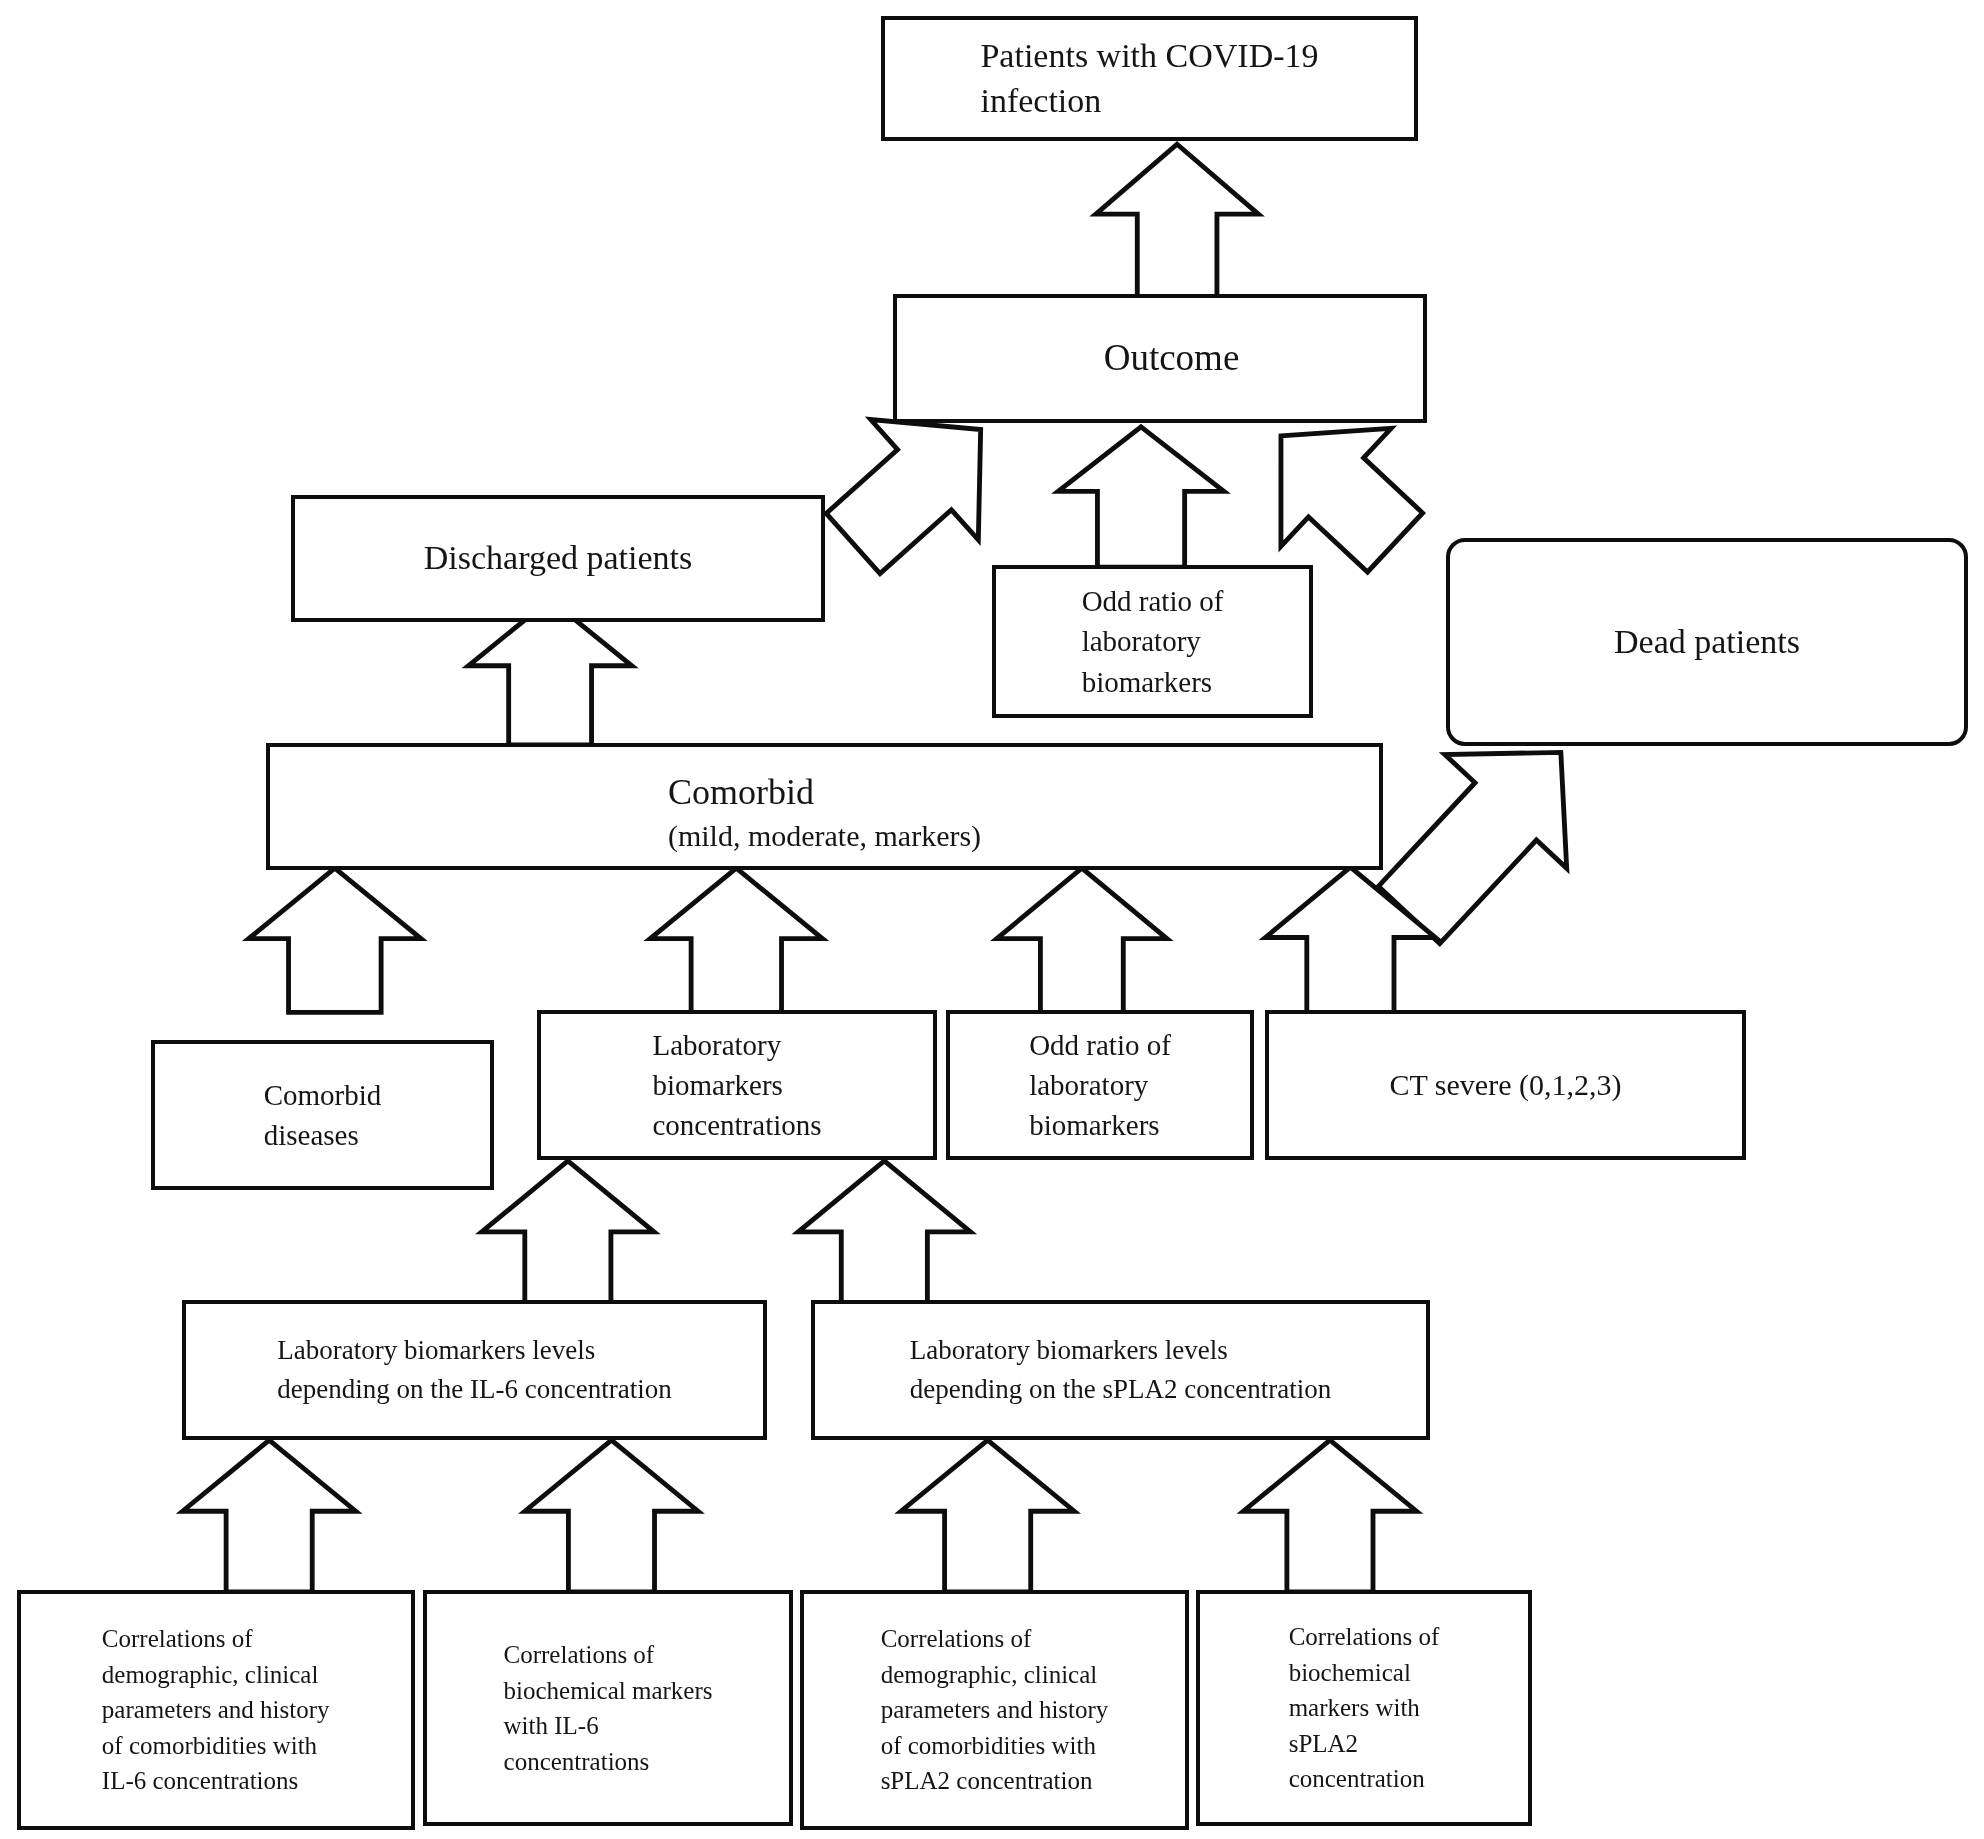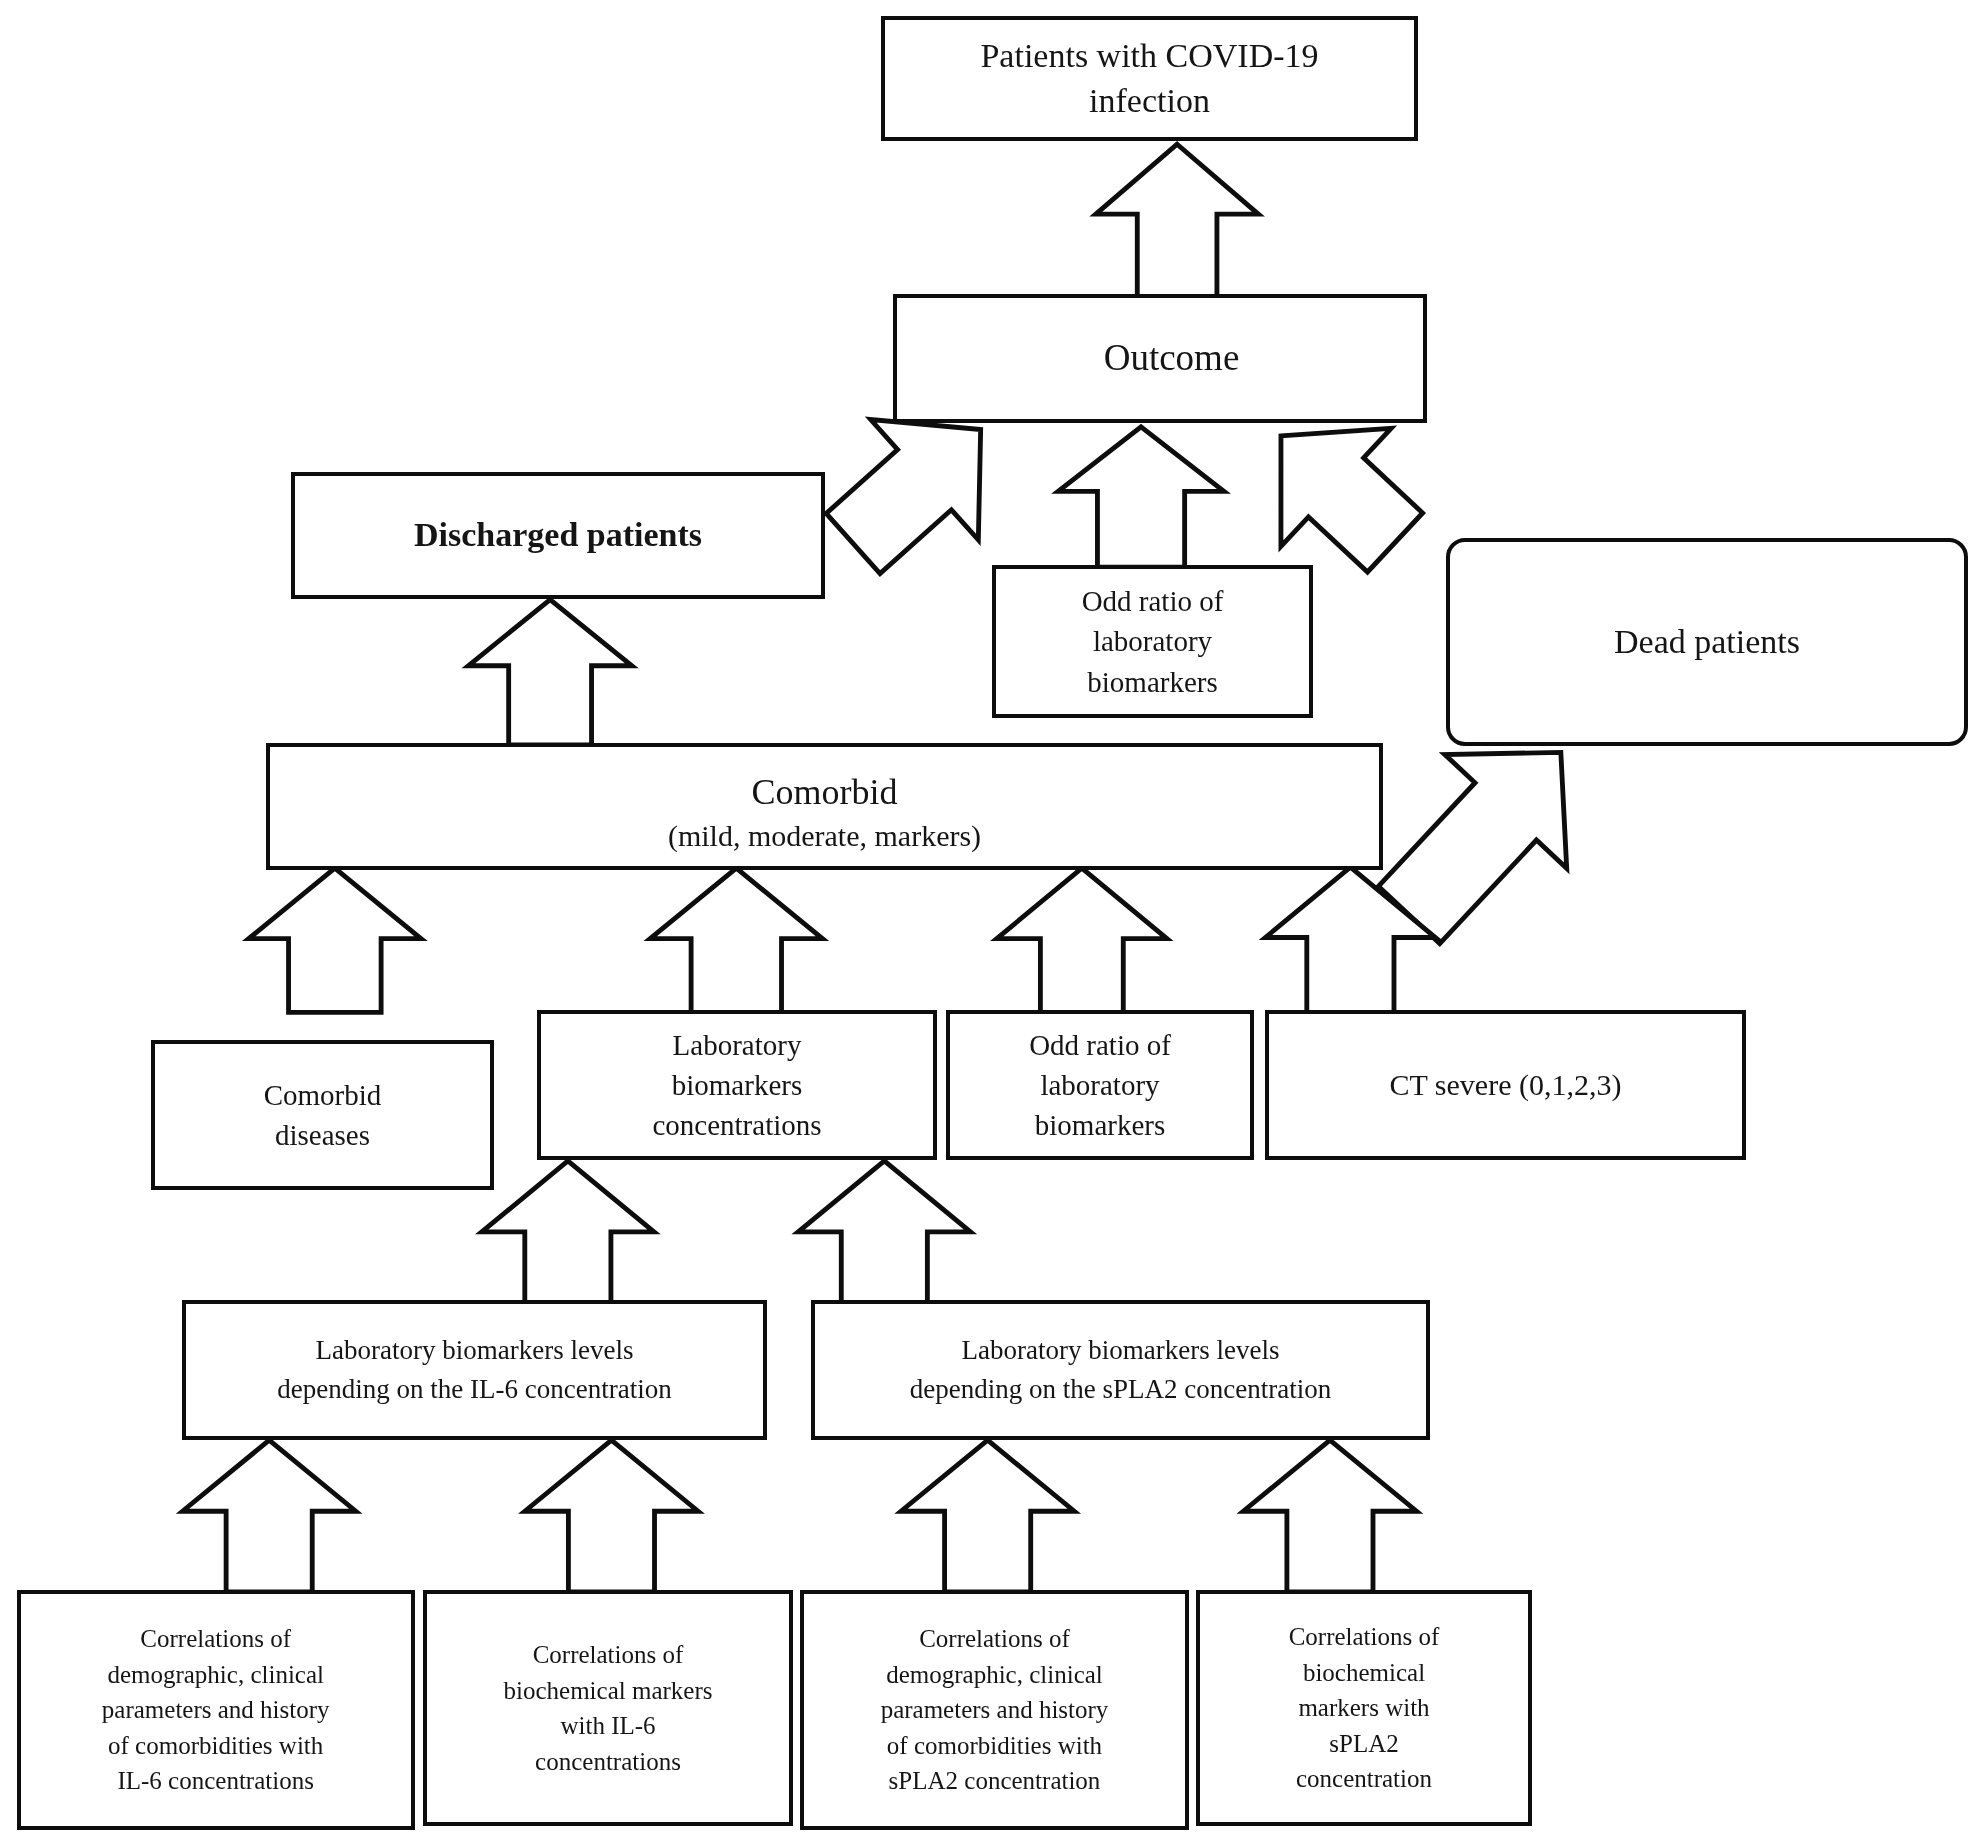--- a/index.html
+++ b/index.html
@@ -12,21 +12,20 @@
     overflow:hidden;
   }
   #arrows{position:absolute;left:0;top:0;z-index:1;}
   .node{
     position:absolute;
     z-index:2;
     background:#ffffff;
     border:4.3px solid #0d0d0d;
     box-sizing:border-box;
     display:flex;align-items:center;justify-content:center;
-    text-align:center;
     white-space:pre-line;
     line-height:1.32;
   }
   .f68{font-size:37px;padding-left:23px;}
   .f64{font-size:34px;}
   .f56{font-size:30px;}
   .f54{font-size:29px;line-height:1.38;}
   .f48{font-size:27px;line-height:1.45;}
   .f44{font-size:25px;line-height:1.42;}
   .severity-main{font-size:36px;}
@@ -54,21 +53,21 @@
       <polygon points="1136,2676 1297,2808 1216,2808 1216,2958 1056,2958 1056,2808 975,2808" fill="#ffffff" stroke="#0d0d0d" stroke-width="9" stroke-linejoin="miter"></polygon>
       <polygon points="1835,2676 1996,2808 1915,2808 1915,2958 1755,2958 1755,2808 1674,2808" fill="#ffffff" stroke="#0d0d0d" stroke-width="9" stroke-linejoin="miter"></polygon>
       <polygon points="2471,2676 2632,2808 2551,2808 2551,2958 2391,2958 2391,2808 2310,2808" fill="#ffffff" stroke="#0d0d0d" stroke-width="9" stroke-linejoin="miter"></polygon>
     </svg>
 
   <div class="node f64" style="left:881px;top:16px;width:537px;height:125px;">Patients with COVID-19
 infection</div>
 
   <div class="node f68" style="left:893px;top:294px;width:534px;height:129px;">Outcome</div>
 
-  <div class="node f64" style="left:291px;top:472px;width:534px;height:127px;font-weight:bold;">Discharged patients</div>
+  <div class="node f64" style="left:291px;top:495px;width:534px;height:127px;">Discharged patients</div>
 
   <div class="node f54" style="left:992px;top:565px;width:321px;height:153px;">Odd ratio of
 laboratory
 biomarkers</div>
 
   <div class="node f64" style="left:1446px;top:538px;width:522px;height:208px;border-radius:19px;">Dead patients</div>
 
   <div class="node" style="left:266px;top:743px;width:1117px;height:127px;">
     <span>
       <span class="severity-main">Comorbid</span>

